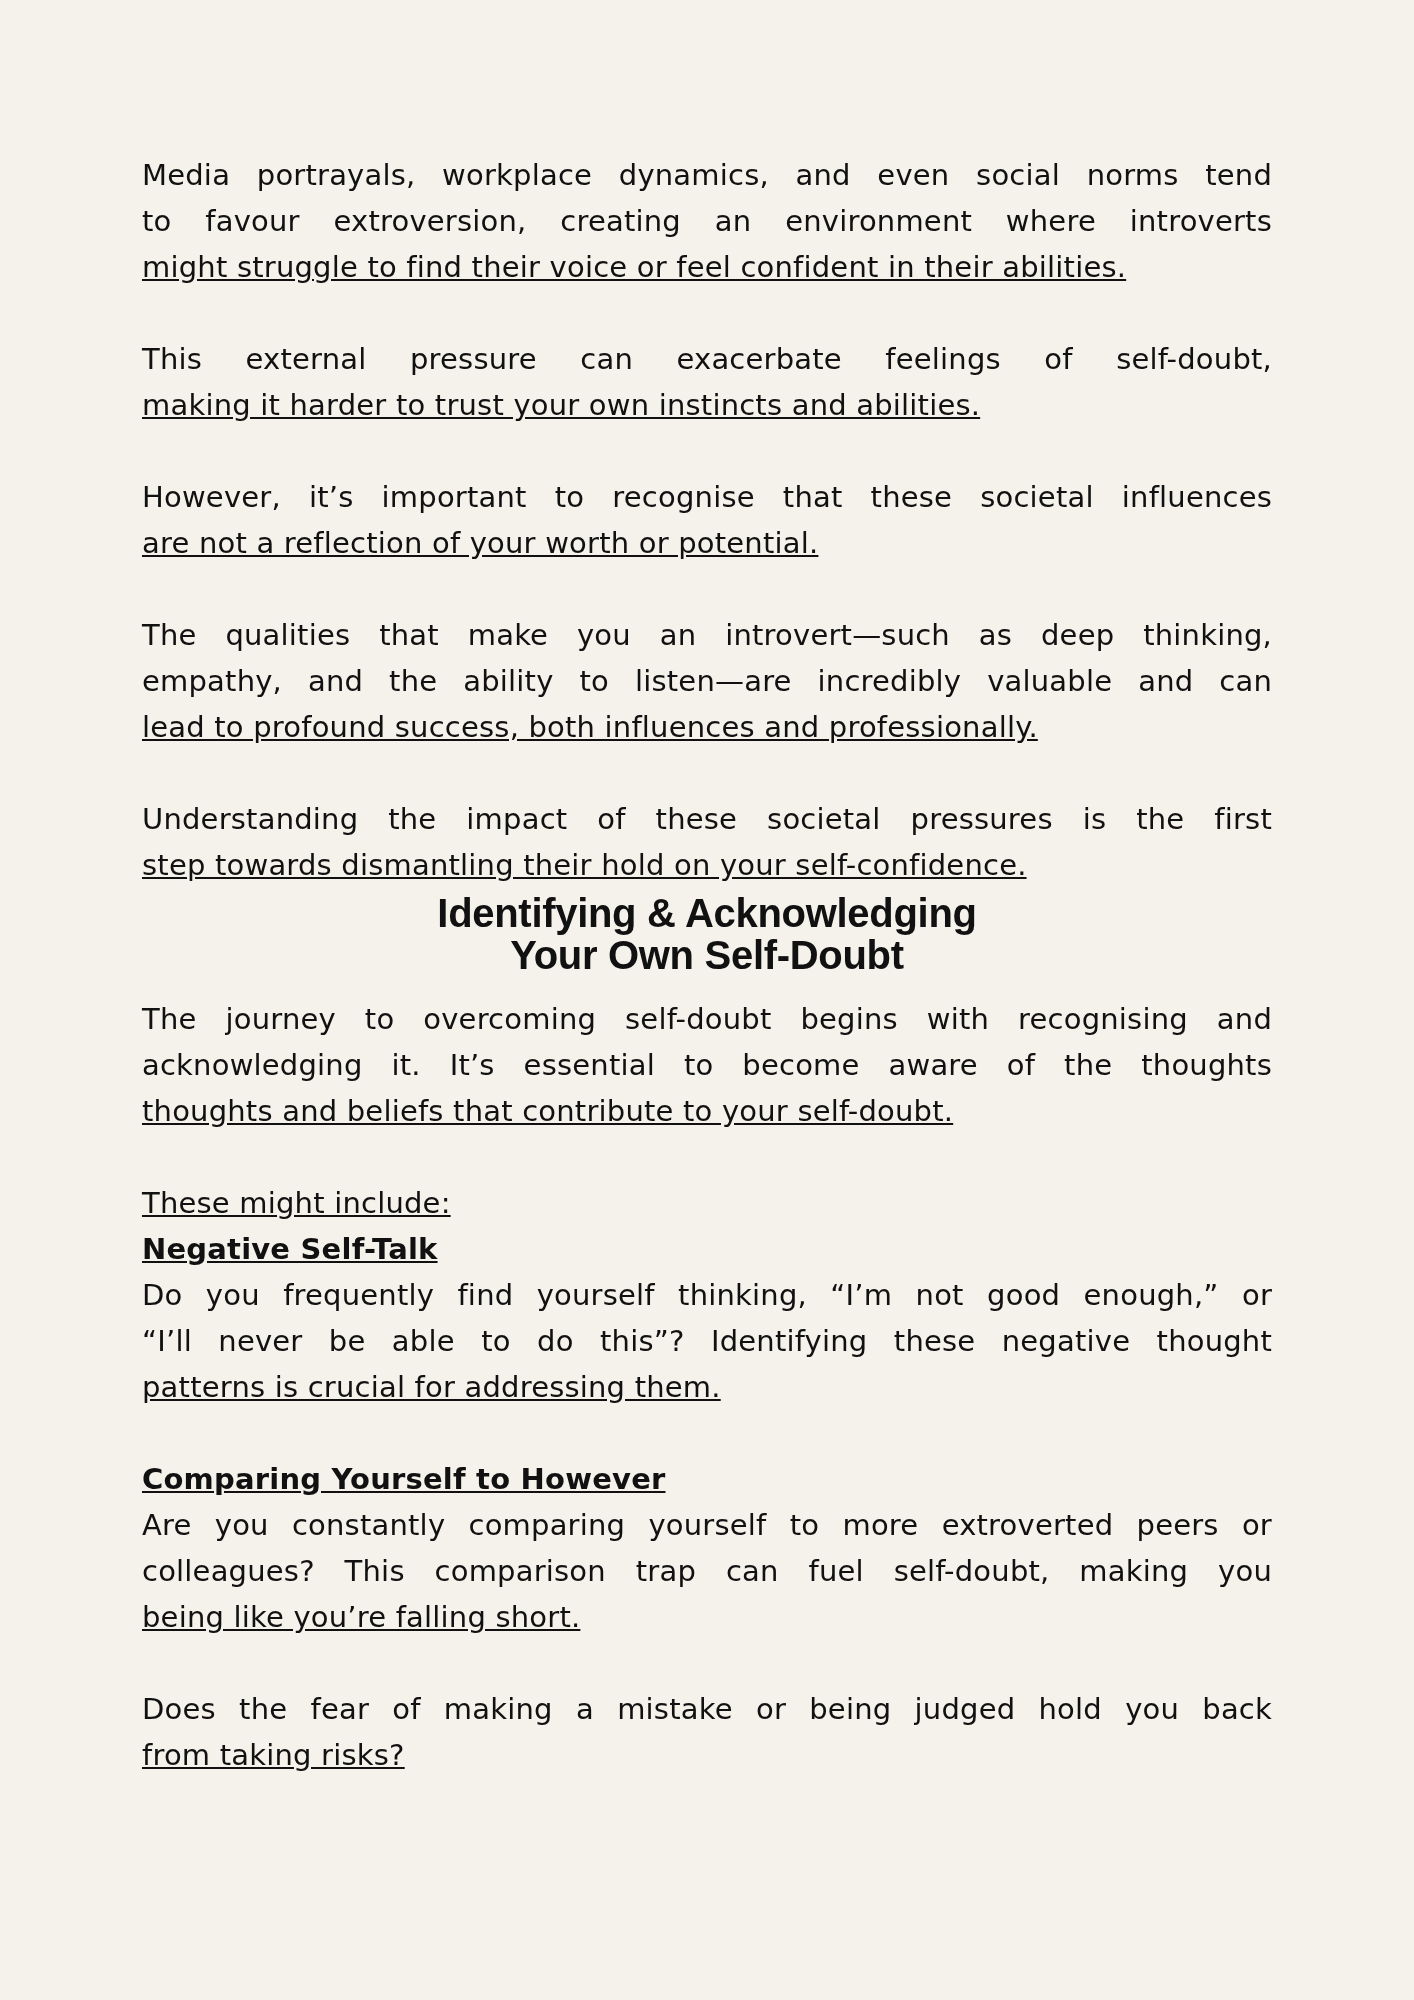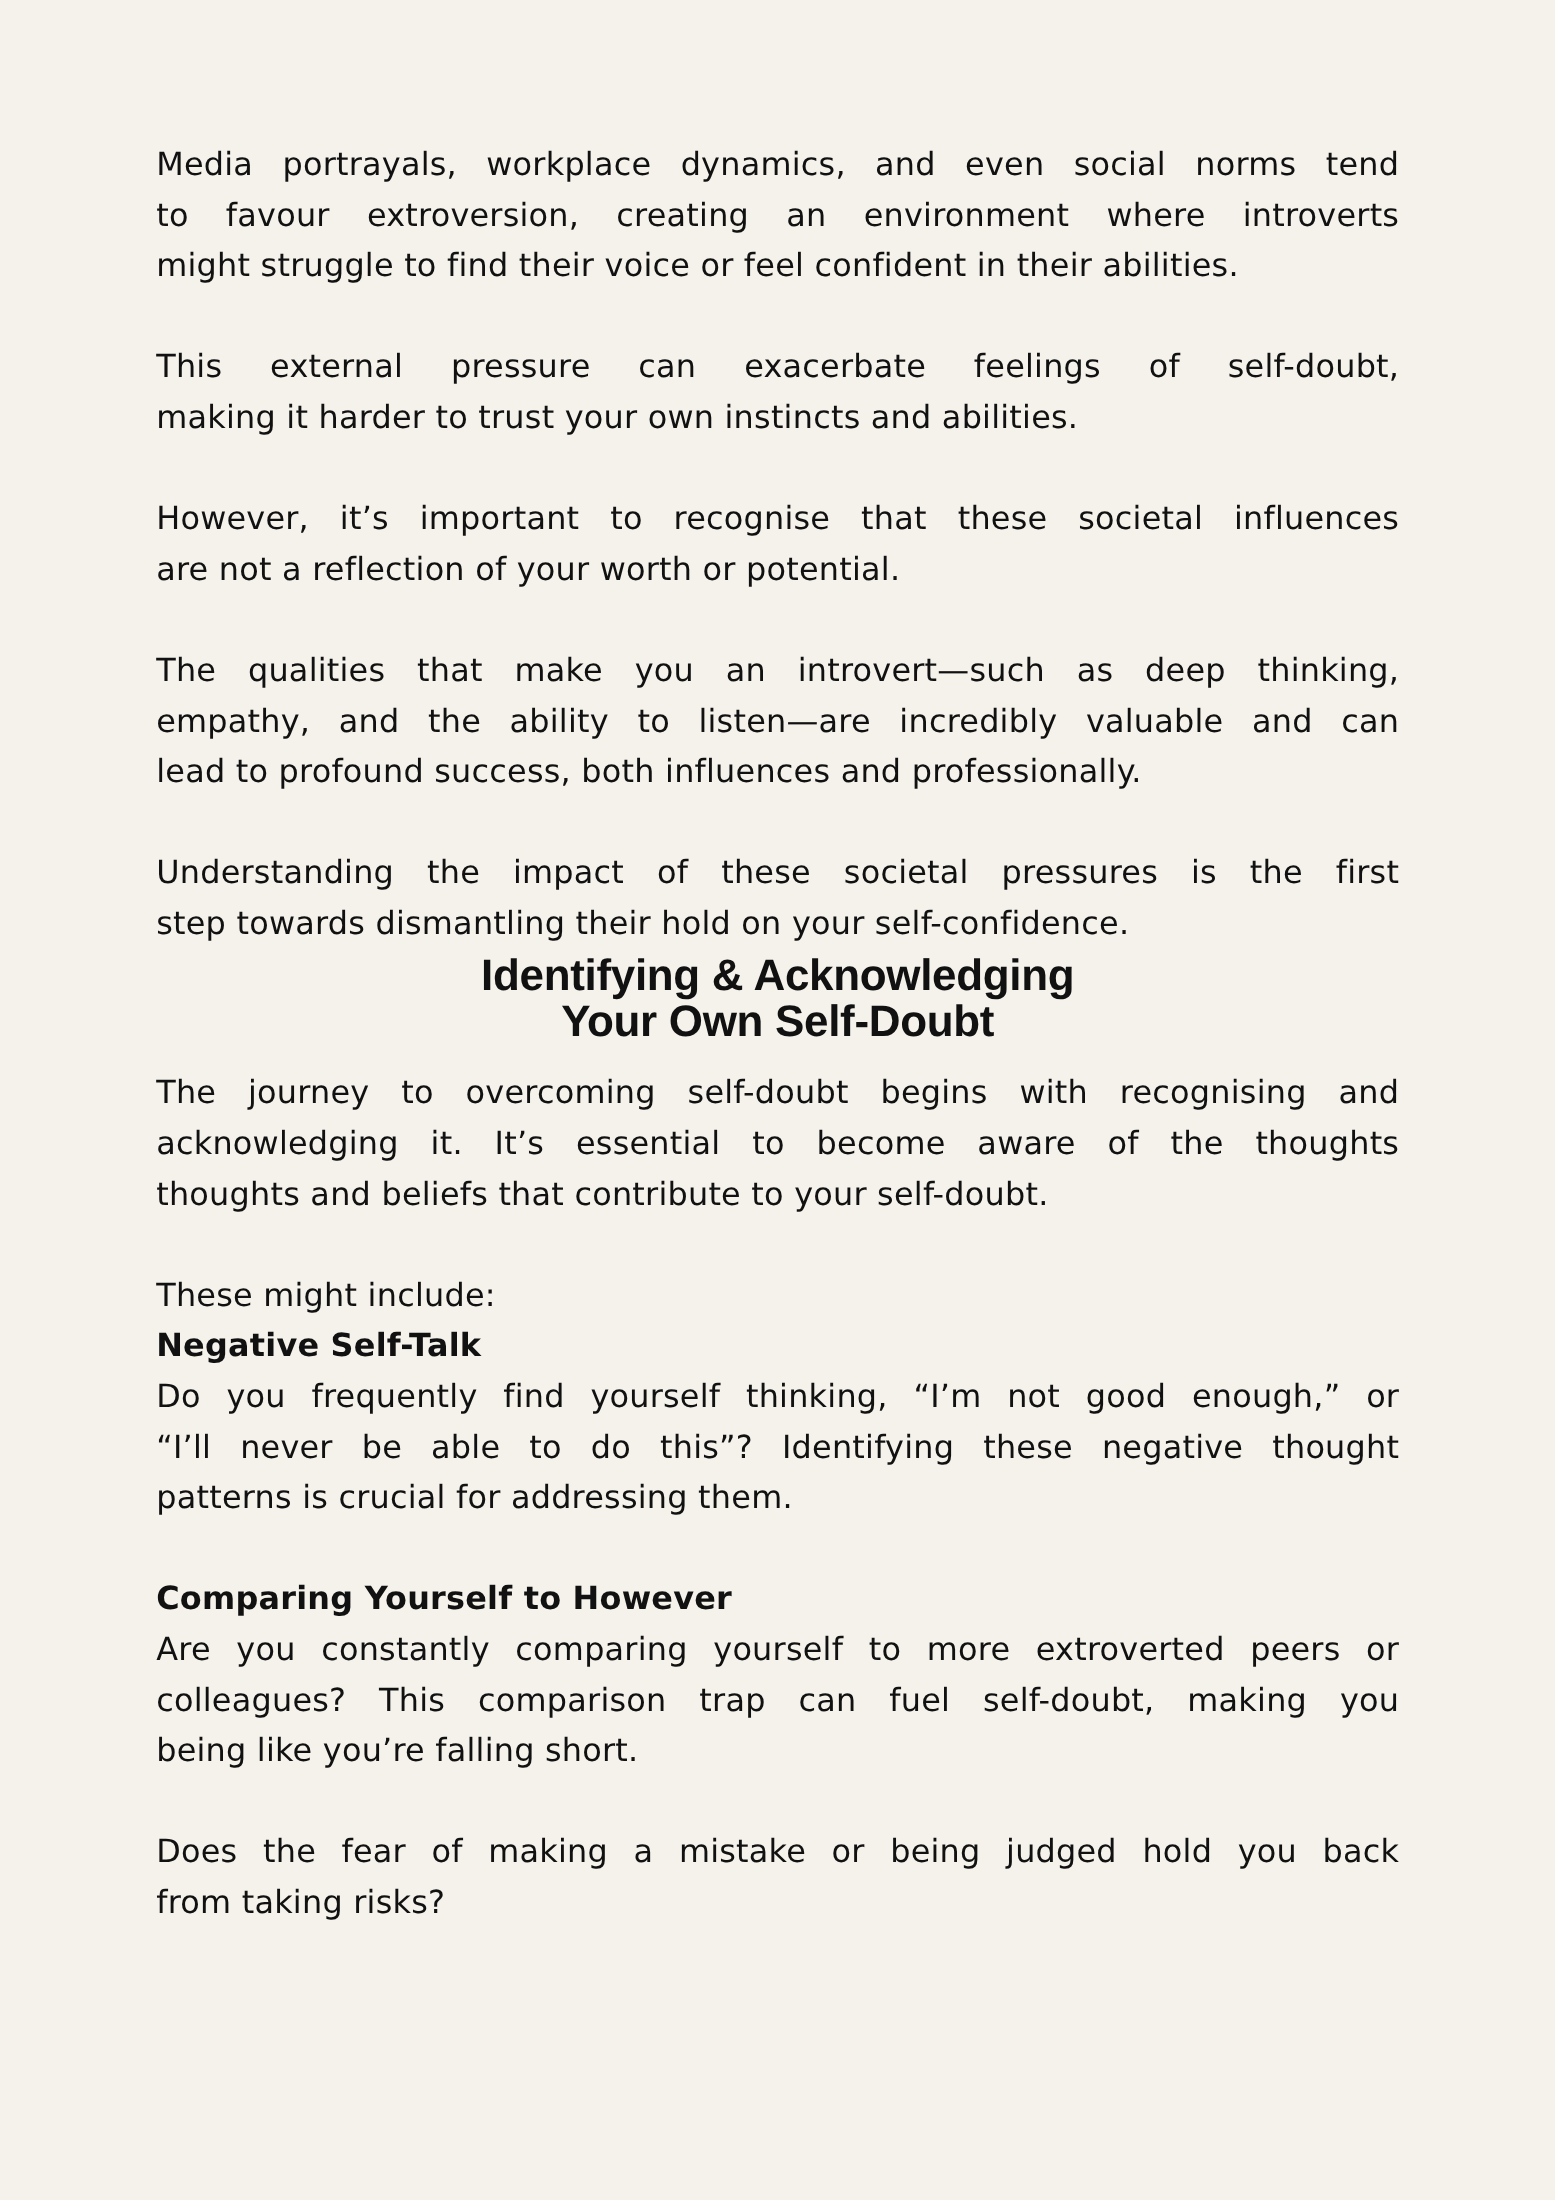--- a/index.html
+++ b/index.html
@@ -4,32 +4,32 @@
 <style>
   html, body { margin: 0; padding: 0; }
   body {
     width: 1414px; height: 2000px;
     background: #f5f2eb;
     color: #111111;
     font-family: "DejaVu Sans", sans-serif;
     position: relative;
     overflow: hidden;
   }
-  .page { position: absolute; left: 142px; top: 126px; width: 1130px; }
+  .page { position: absolute; left: 142px; top: 152px; width: 1130px; }
   .line {
     display: block;
     height: 46px;
     line-height: 46px;
     font-size: 29px;
     letter-spacing: 0.2px;
     white-space: nowrap;
     text-align: justify;
     text-align-last: justify;
   }
-  .line.last { text-align: left; text-align-last: left; }
+  .line.last { text-align: left; text-align-last: left; text-decoration: underline; }
   .gap { height: 46px; }
   .bold { font-weight: bold; }
   .heading {
     text-align: center;
     font-family: "Liberation Sans", sans-serif;
     font-weight: bold;
     font-size: 40px;
     line-height: 42px;
     letter-spacing: -0.3px;
     margin: 4px 0 20px 0;

